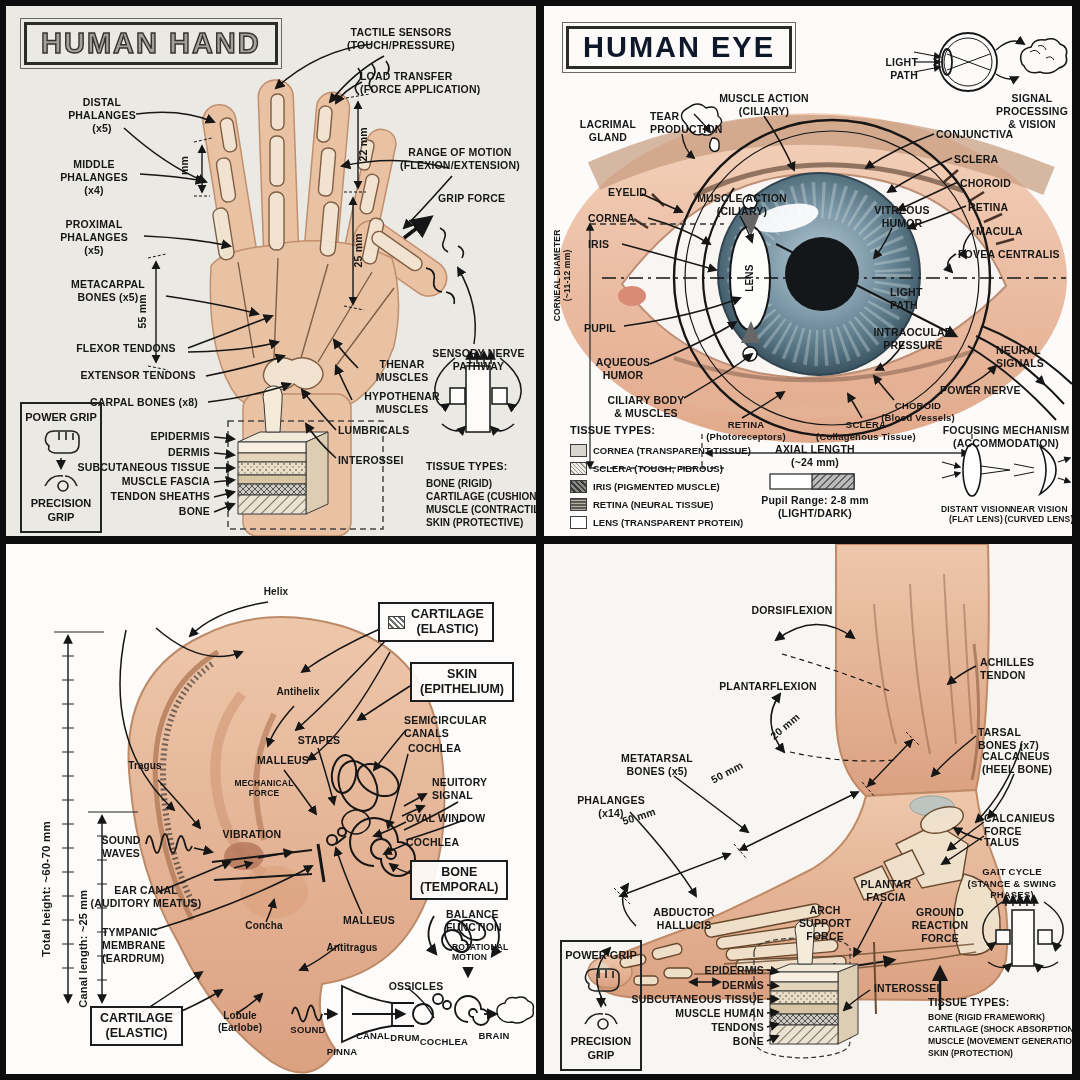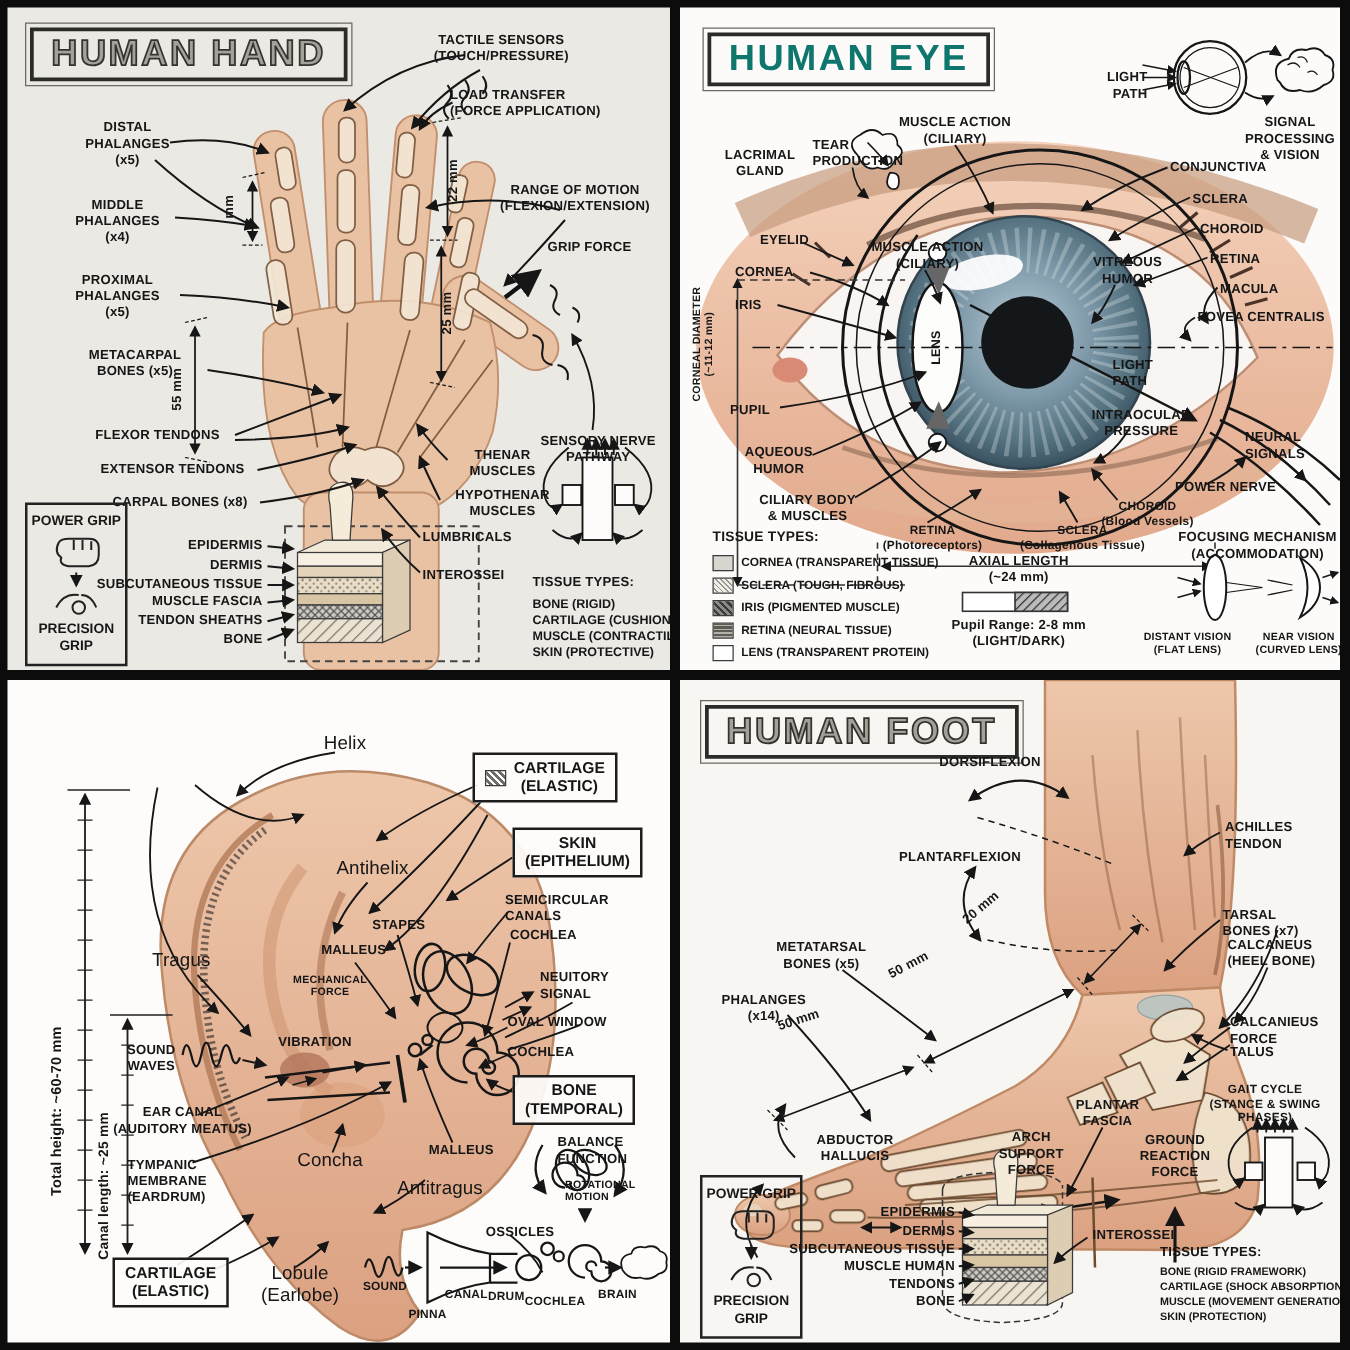--- a/index.html
+++ b/index.html
@@ -4,25 +4,25 @@
 <style>
   html,body{margin:0;padding:0;background:#0c0c0c;}
   #stage{position:relative;width:1072px;height:1080px;background:#0c0c0c;overflow:hidden;
          font-family:"Liberation Sans",sans-serif;}
   .quad{position:absolute;width:530px;height:530px;overflow:hidden;}
   .art{position:absolute;left:0;top:0;width:530px;height:530px;}
   .lbl{position:absolute;font:bold 10.5px/1.22 "Liberation Sans",sans-serif;color:#161616;
        text-align:center;white-space:pre-line;letter-spacing:.2px;}
   .lt{text-align:left}.rt{text-align:right}
   .sm{font-size:8.5px}.md{font-size:9.5px}
-  .lc{font-weight:normal;font-size:15px;letter-spacing:.1px}
+  .lc{font-weight:bold;font-size:10px;letter-spacing:.1px}
   .rot{transform:rotate(-90deg)}
   .u{}
   .titlebox{position:absolute;border:3px solid #2b2b28;outline:1px solid #6a6862;outline-offset:3px;
-       padding:4px 14px;font:bold 29px/1 "Liberation Sans",sans-serif;letter-spacing:2px;color:#0f766e;
+       padding:4px 14px;font:bold 29px/1 "Liberation Sans",sans-serif;letter-spacing:2px;color:#0f172a;
        background:transparent;white-space:nowrap;}
   .hatched{color:#a3a19a;-webkit-text-stroke:1.4px #34332e;}
   .sketchbox{position:absolute;border:2px solid #1d1d1d;background:rgba(253,252,250,.92);
        padding:3px 8px;font:bold 12.5px/1.2 "Liberation Sans",sans-serif;text-align:center;
        white-space:pre-line;color:#161616;display:flex;align-items:center;gap:6px;}
   .gripbox{position:absolute;border:2px solid #222;width:74px;display:flex;flex-direction:column;
        align-items:center;padding:7px 2px;gap:3px;}
   .glabel{font:bold 11px/1.25 "Liberation Sans",sans-serif;text-align:center;white-space:pre-line;color:#161616;}
   .legrow{position:absolute;display:flex;align-items:center;gap:6px;
        font:bold 9.5px "Liberation Sans",sans-serif;color:#161616;white-space:nowrap;}
@@ -398,21 +398,21 @@
 <div class="legrow" style="left:26px;top:492px">
         <span class="sw sw-retina"></span>
         <span>RETINA (NEURAL TISSUE)</span>
       </div>
 <div class="legrow" style="left:26px;top:510px">
         <span class="sw sw-lens"></span>
         <span>LENS (TRANSPARENT PROTEIN)</span>
       </div>
 <div class="lbl u" style="left:392px;top:418px;width:140px">FOCUSING MECHANISM</div>
 <div class="lbl" style="left:392px;top:431px;width:140px">(ACCOMMODATION)</div>
-<div class="lbl sm" style="left:366px;top:498px;width:80px">DISTANT VISION
+<div class="lbl sm" style="left:392px;top:498px;width:80px">DISTANT VISION
 (FLAT LENS)</div>
 <div class="lbl sm" style="left:458px;top:498px;width:74px">NEAR VISION
 (CURVED LENS)</div>
 </div>
 
 <div class="quad" id="q-ear">
 <svg class="art" viewBox="0 0 530 530">
   <path d="M196 92 Q112 132 124 238 Q132 330 172 398 Q210 478 266 518 Q306 544 330 506 Q308 478 316 440 Q396 428 424 346 Q448 276 432 186 Q414 106 336 82 Q258 60 196 92 Z" fill="url(#gsk2)" stroke="#bd8a68" stroke-width="2"></path>
   <path d="M212 108 Q142 150 150 246 Q156 318 186 376" stroke="#b27a58" stroke-width="5" fill="none" opacity=".8"></path>
   <path d="M236 150 Q196 200 216 270 Q228 310 258 330" stroke="#c98f6c" stroke-width="10" fill="none" opacity=".5"></path>
@@ -633,21 +633,20 @@
     <path d="M146 438 L176 438" marker-start="url(#ar)" marker-end="url(#ar)"></path>
     <path d="M326 446 Q308 458 300 466" marker-end="url(#ar)"></path>
     <path d="M223 426 L234 428" marker-end="url(#ar)"></path>
           <path d="M223 441 L234 442" marker-end="url(#ar)"></path>
     <path d="M223 455 L234 455" marker-end="url(#ar)"></path>
           <path d="M223 469 L234 468" marker-end="url(#ar)"></path>
     <path d="M223 483 L234 480" marker-end="url(#ar)"></path>
           <path d="M223 497 L234 492" marker-end="url(#ar)"></path>
   </g>
 </svg>
-<div class="titlebox hatched" style="left:20px;top:20px">HUMAN FOOT</div>
 <div class="lbl" style="left:186px;top:60px;width:124px">DORSIFLEXION</div>
 <div class="lbl" style="left:158px;top:136px;width:132px">PLANTARFLEXION</div>
 <div class="lbl lt" style="left:436px;top:112px;width:78px">ACHILLES
 TENDON</div>
 <div class="lbl lt" style="left:434px;top:182px;width:88px">TARSAL
 BONES (x7)</div>
 <div class="lbl lt" style="left:438px;top:206px;width:96px">CALCANEUS
 (HEEL BONE)</div>
 <div class="lbl" style="left:58px;top:208px;width:110px">METATARSAL
 BONES (x5)</div>

